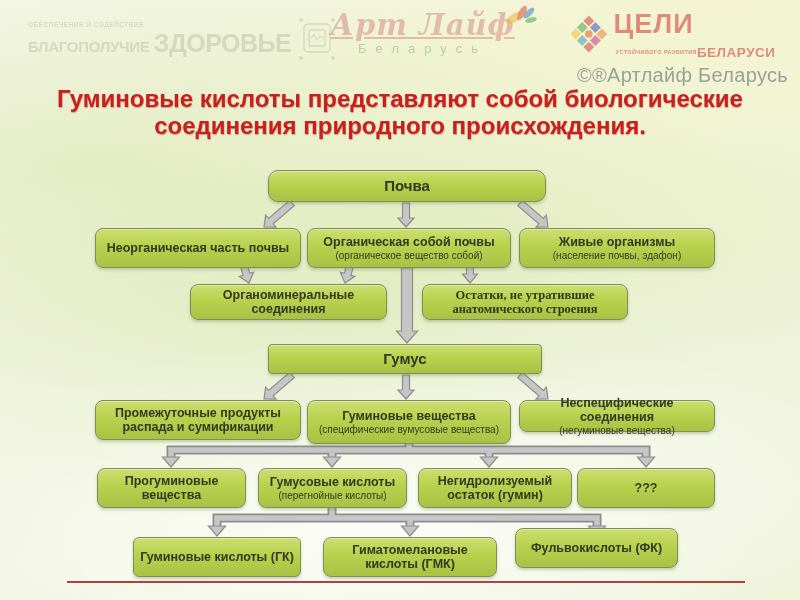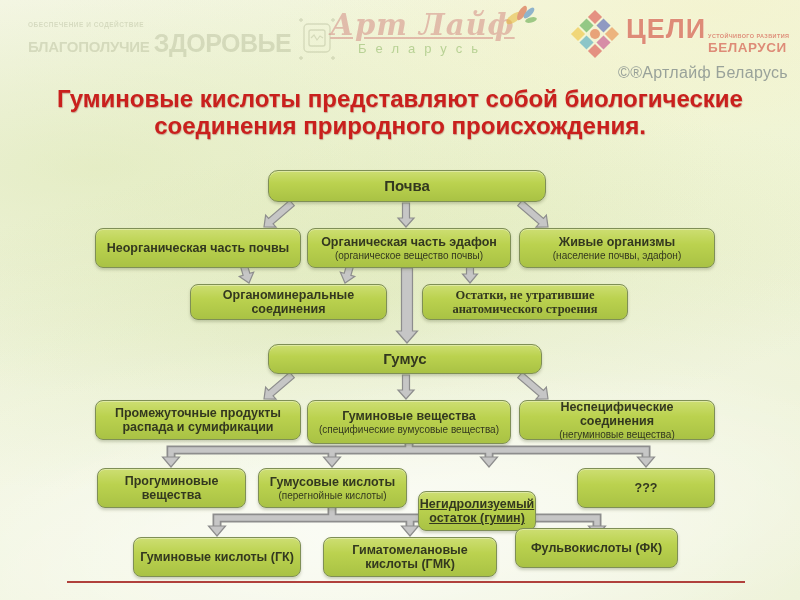--- a/index.html
+++ b/index.html
@@ -30,25 +30,25 @@
 
   .logo-center{position:absolute;left:305px;top:10px;width:235px;text-align:center;}
   .lc-script{font-family:"DejaVu Serif",serif;font-style:italic;font-weight:bold;font-size:29px;
     color:rgba(202,110,110,.42);letter-spacing:1px;line-height:30px;text-decoration:underline;}
   .lc-sub{font-size:13px;letter-spacing:9px;color:rgba(146,186,106,.6);margin-top:1px;}
   .lc-bird{position:absolute;right:2px;top:-6px;opacity:.55;}
 
   .logo-right{position:absolute;left:568px;top:6px;display:flex;align-items:center;gap:4px;opacity:.55;}
   .lr-celi{font-size:27px;font-weight:bold;color:#cd372e;letter-spacing:1px;
     text-shadow:0 0 2px rgba(255,255,255,.9);}
-  .lr-col{display:inline-flex;flex-direction:column;line-height:1;margin-left:2px;}
+  .lr-col{display:inline-flex;flex-direction:row;line-height:1;margin-left:2px;align-items:center;}
   .lr-tiny{font-size:5.5px;font-weight:bold;color:#cd372e;letter-spacing:.4px;}
   .lr-bel{font-size:13.5px;font-weight:bold;color:#cd372e;letter-spacing:.5px;margin-top:1px;}
 
-  .copyright{position:absolute;right:12px;top:64px;font-size:16px;color:#99a29a;letter-spacing:.3px;}
+  .copyright{position:absolute;right:12px;top:64px;font-size:20px;color:#99a29a;letter-spacing:.3px;}
 
   
   .slide-title{position:absolute;left:0;top:85px;width:100%;text-align:center;
     font-weight:bold;font-size:24px;line-height:27px;color:#c9201d;
     text-shadow:0.5px 1px 1px rgba(140,20,20,.35);}
 
   
   .node{position:absolute;box-sizing:border-box;display:flex;flex-direction:column;
     align-items:center;justify-content:center;text-align:center;
     background:linear-gradient(180deg,#cdde72 0%,#bbd24f 40%,#a9c244 100%);
@@ -57,29 +57,29 @@
     color:#33381f;padding:2px 3px;}
   .node-title{font-weight:bold;font-size:12.5px;line-height:1.15;}
   .node-sub{font-size:10px;line-height:1.1;margin-top:1px;}
   .big .node-title{font-size:15px;}
   .n-pochva{left:268px;top:170px;width:278px;height:32px;border-radius:10px;}
   .n-neorg{left:95px;top:228px;width:206px;height:40px;}
   .n-org{left:307px;top:228px;width:204px;height:40px;}
   .n-zhivye{left:519px;top:228px;width:196px;height:40px;}
   .n-organomin{left:190px;top:284px;width:197px;height:36px;}
   .n-ostatki{left:422px;top:284px;width:206px;height:36px;font-family:Liberation Serif, serif;}
-  .n-gumus{left:268px;top:344px;width:274px;height:30px;border-radius:10px;}
+  .n-gumus{left:268px;top:344px;width:274px;height:30px;border-radius:4px;}
   .n-promezh{left:95px;top:400px;width:206px;height:40px;}
   .n-guminv{left:307px;top:400px;width:204px;height:44px;}
-  .n-nespec{left:519px;top:400px;width:196px;height:40px;}
+  .n-nespec{left:519px;top:400px;width:196px;height:32px;}
   .n-progum{left:97px;top:468px;width:149px;height:40px;}
   .n-gumusk{left:258px;top:468px;width:149px;height:40px;}
-  .n-negidro{left:418px;top:491px;width:118px;height:40px;text-decoration:underline;}
+  .n-negidro{left:418px;top:468px;width:154px;height:40px;}
   .n-unknown{left:577px;top:468px;width:138px;height:40px;}
-  .n-gk{left:133px;top:537px;width:168px;height:40px;}
+  .n-gk{left:133px;top:537px;width:168px;height:40px;border-radius:6px;}
   .n-gmk{left:323px;top:537px;width:174px;height:40px;}
   .n-fk{left:515px;top:528px;width:163px;height:40px;}
 
   #connectors{position:absolute;left:0;top:0;pointer-events:none;}
 
   .divider{position:absolute;left:67px;top:581px;width:678px;height:2px;background:#b0413c;}
 </style>
 </head>
 <body>
 
@@ -172,22 +172,22 @@
     </svg>
 
   <div class="node n-pochva big">
     <div class="node-title">Почва</div>
   </div>
 
   <div class="node n-neorg">
     <div class="node-title">Неорганическая часть почвы</div>
   </div>
   <div class="node n-org">
-    <div class="node-title">Органическая часть эдафон</div>
-    <div class="node-sub">(органическое вещество почвы)</div>
+    <div class="node-title">Органическая собой почвы</div>
+    <div class="node-sub">(органическое вещество собой)</div>
   </div>
   <div class="node n-zhivye">
     <div class="node-title">Живые организмы</div>
     <div class="node-sub">(население почвы, эдафон)</div>
   </div>
 
   <div class="node n-organomin">
     <div class="node-title">Органоминеральные соединения</div>
   </div>
   <div class="node n-ostatki">

